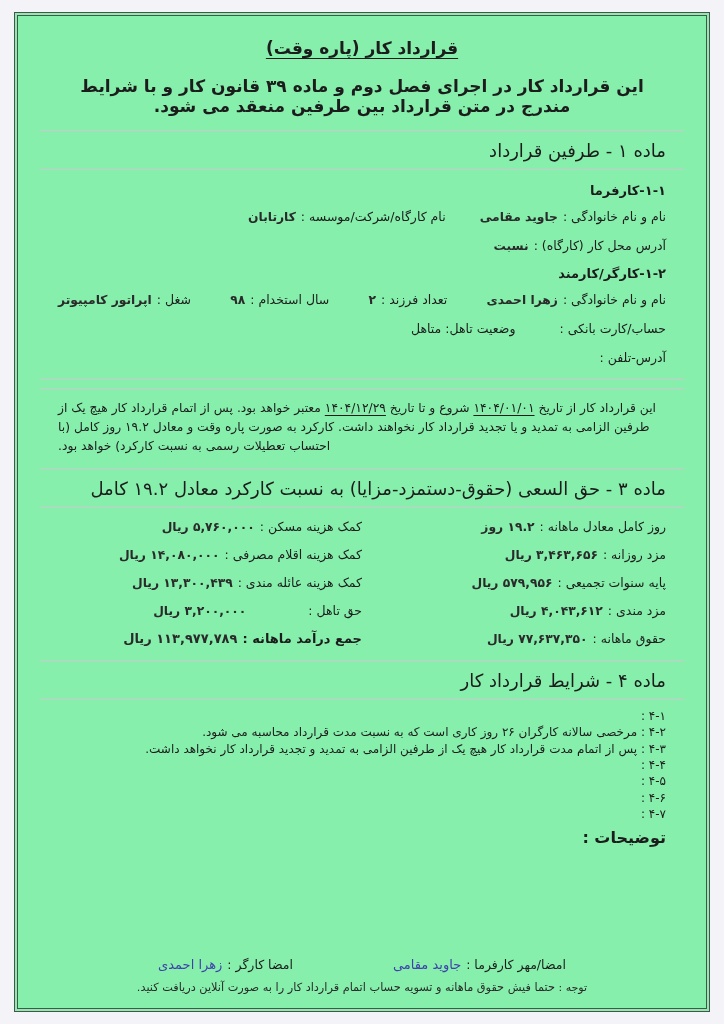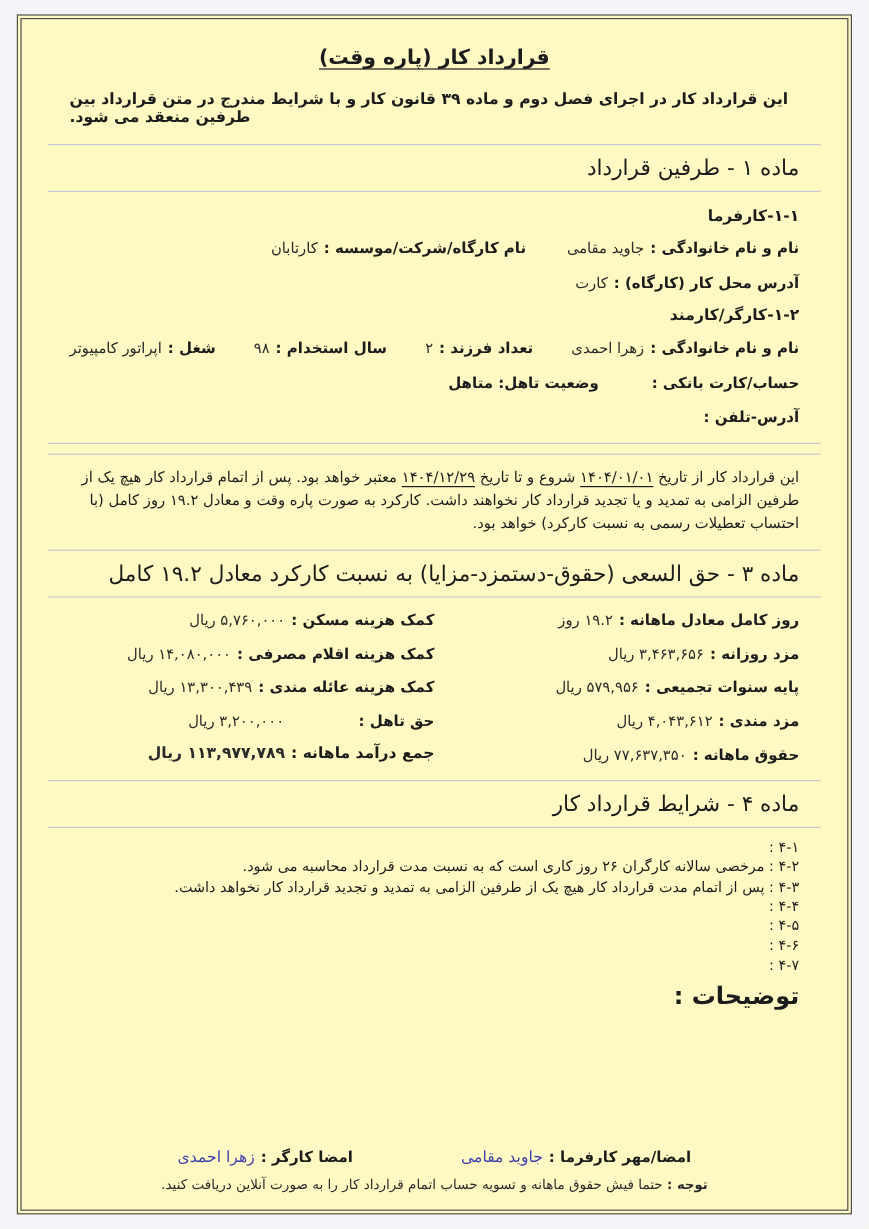--- a/index.html
+++ b/index.html
@@ -8,39 +8,39 @@
     background: #f4f4f8;
     font-family: "DejaVu Sans", sans-serif;
     color: #1c1c1c;
     position: relative;
     overflow: hidden;
   }
   .frame {
     position: absolute;
     inset: 12px 14px;
     border: 4px double #4f4f4f;
-    background: #fef9c3;
+    background: #86efac;
     padding: 12px 22px 10px 22px;
     display: flex;
     flex-direction: column;
     direction: rtl;
   }
   .title-wrap { text-align: center; margin-top: 10px; }
   .title {
     display: inline-block;
     font-size: 17px;
     font-weight: bold;
     text-decoration: underline;
     text-underline-offset: 4px;
   }
   .subtitle {
     margin-top: 18px;
-    font-size: 13px;
-    font-weight: bold;
-    text-align: left;
+    font-size: 17px;
+    font-weight: bold;
+    text-align: center;
     padding: 0 18px;
   }
   hr.divider {
     border: 0;
     border-top: 1px solid #c9c9cf;
     width: 100%;
     margin-top: 14px;
   }
   hr.tight { margin-top: 8px; }
   .article-heading {
@@ -57,32 +57,32 @@
   }
   .row {
     display: flex;
     align-items: baseline;
     margin-top: 11px;
     padding: 0 18px;
     font-size: 12.3px;
   }
   .row.gap14 { margin-top: 14px; }
   .field { display: inline-flex; align-items: baseline; gap: 5px; white-space: nowrap; }
-  .lbl { font-weight: bold; font-size: 12.5px; }
-  .val { font-weight: normal; color: #2a2a2a; }
+  .lbl { font-weight: normal; font-size: 12.5px; }
+  .val { font-weight: bold; color: #2a2a2a; }
   .emp-row { justify-content: flex-start; }
   .emp-row .field:nth-child(2) { margin-right: 34px; }
   .spread4 { justify-content: space-between; }
   .bank-row { gap: 44px; }
   .para {
     margin-top: 10px;
     padding: 0 18px;
     font-size: 12.3px;
     line-height: 1.55;
-    text-align: right;
+    text-align: left;
   }
   .u-date { text-decoration: underline; text-underline-offset: 3px; }
   .salary-grid { margin-top: 4px; }
   .salary-row {
     display: grid;
     grid-template-columns: 50% 50%;
     padding: 0 18px;
     margin-top: 0;
     height: 28px;
     align-items: center;
@@ -95,21 +95,21 @@
   .art4-items {
     margin-top: 8px;
     padding: 0 18px;
     font-size: 12px;
     line-height: 1.36;
   }
   .art4-item { white-space: pre-wrap; }
   .notes-heading {
     margin-top: 6px;
     padding: 0 18px;
-    font-size: 20px;
+    font-size: 16px;
     font-weight: bold;
   }
   .spacer { flex: 1; }
   .sign-row {
     display: flex;
     justify-content: space-evenly;
     align-items: baseline;
     font-size: 13px;
     padding: 0 18px;
   }
@@ -145,21 +145,21 @@
       <span class="val">جاوید مقامی</span>
     </span>
     <span class="field">
       <span class="lbl">نام کارگاه/شرکت/موسسه :</span>
       <span class="val">کارتابان</span>
     </span>
   </div>
   <div class="row gap14">
     <span class="field">
       <span class="lbl">آدرس محل کار (کارگاه) :</span>
-      <span class="val">کارت</span>
+      <span class="val">نسبت</span>
     </span>
   </div>
 
   <div class="sub-heading">۱-۲-کارگر/کارمند</div>
   <div class="row spread4">
     <span class="field">
       <span class="lbl">نام و نام خانوادگی :</span>
       <span class="val">زهرا احمدی</span>
     </span>
     <span class="field">

